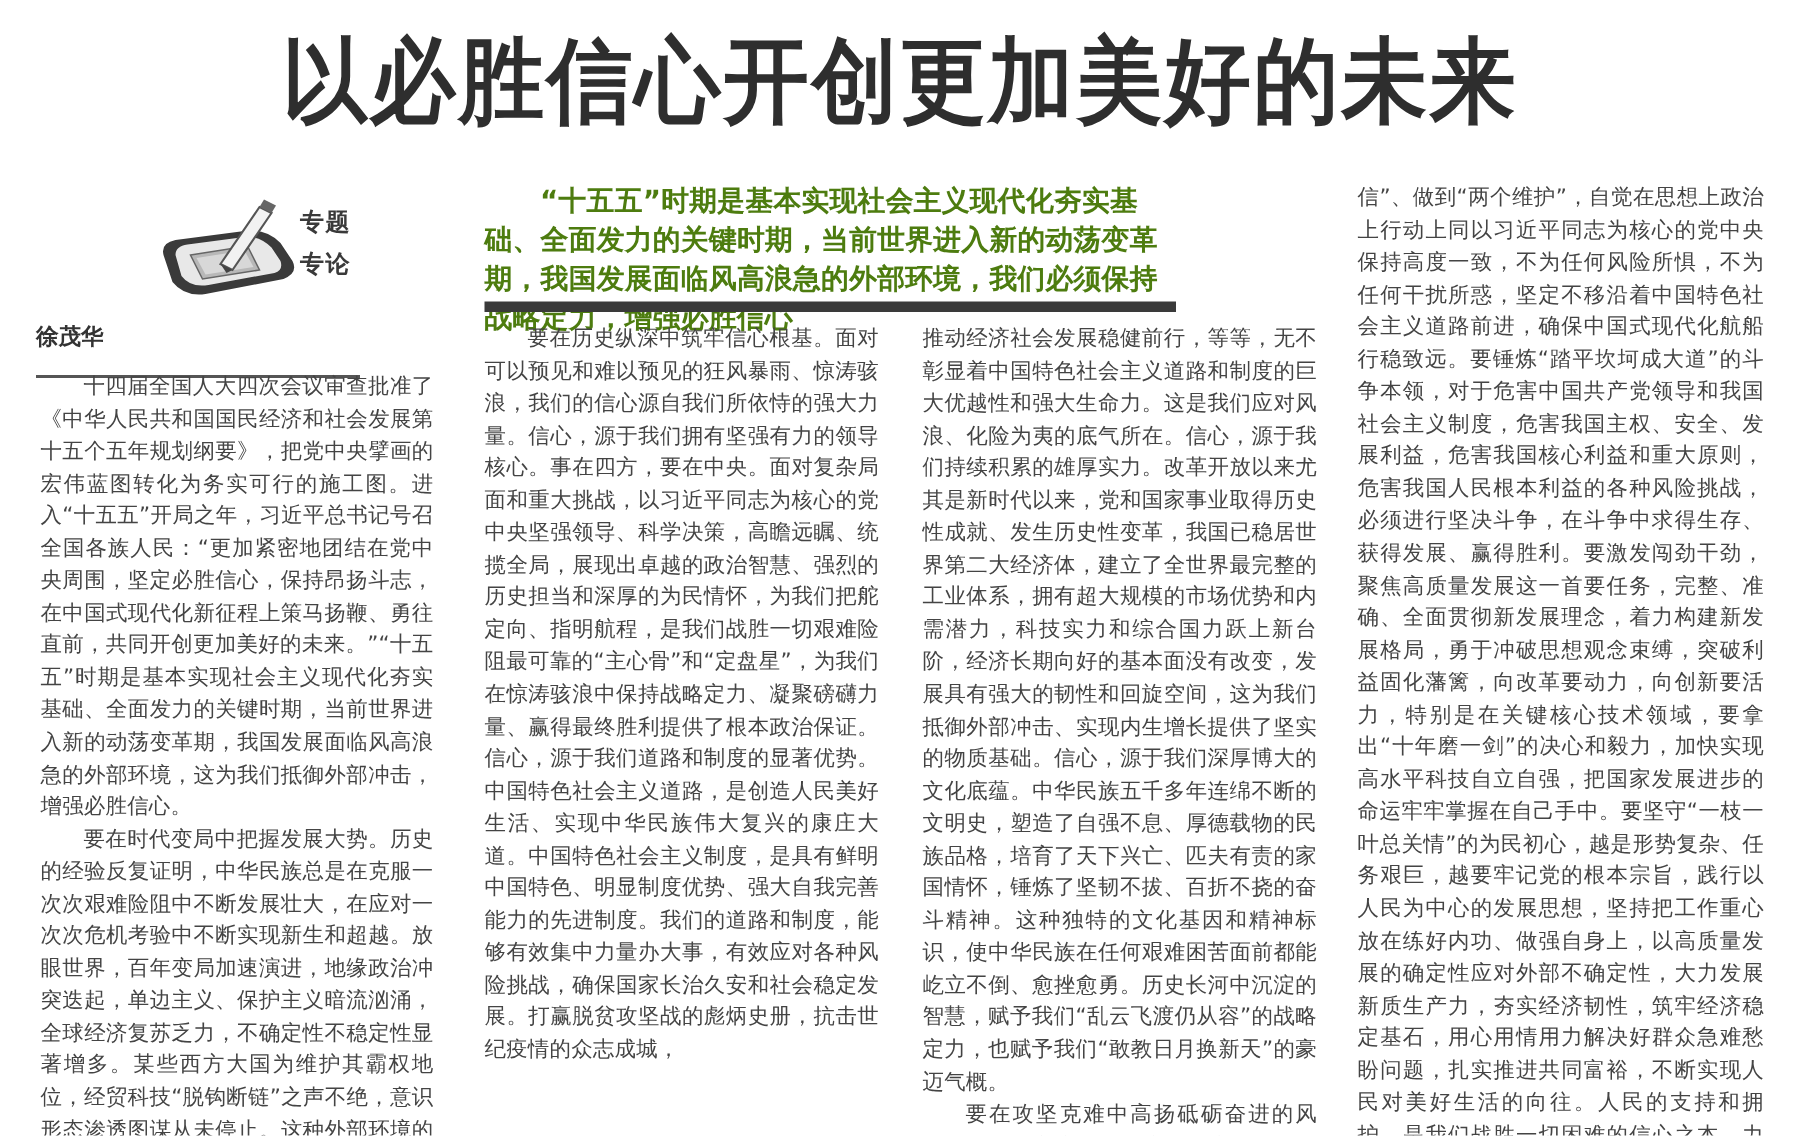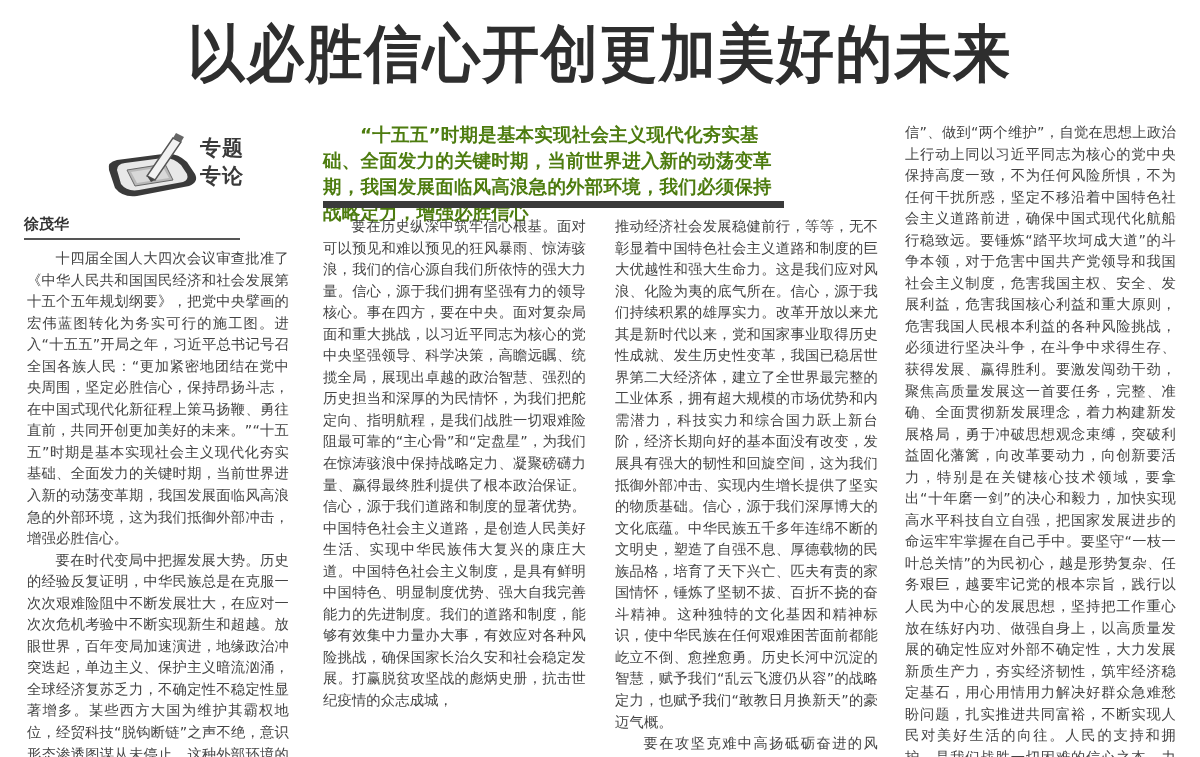--- a/index.html
+++ b/index.html
@@ -9,26 +9,26 @@
   .headline {
     position: absolute; left: 0; top: 14px; width: 1200px; text-align: center;
     font-family: "DejaVu Sans", sans-serif; font-weight: bold;
     font-size: 62px; letter-spacing: 2px; color: #2e2e2e; line-height: 80px;
     transform: scaleX(0.92);
   }
 
   .column-logo { position: absolute; left: 103px; top: 130px; width: 190px; height: 70px; }
   .column-logo svg { position: absolute; left: 0; top: 0; }
   .column-logo .label {
-    position: absolute; left: 97px; top: 4px; font-size: 21px; line-height: 28px;
+    position: absolute; left: 97px; top: 4px; font-size: 16px; line-height: 28px;
     color: #3a3a3a; font-weight: bold; letter-spacing: 1px;
   }
 
   .byline-block { position: absolute; left: 24px; top: 214px; width: 216px; }
-  .byline { font-size: 15px; font-weight: bold; color: #333; line-height: 20px; padding-bottom: 4px; }
+  .byline { font-size: 15px; font-weight: bold; color: #333; line-height: 20px; padding-bottom: 16px; }
   .byline-rule { height: 2px; background: #555; width: 216px; }
 
   .pullquote {
     position: absolute; left: 323px; top: 122px; width: 460px;
     font-size: 18.5px; font-weight: bold; line-height: 26px; color: #4d7c0f;
     text-indent: 2em; letter-spacing: 0.2px;
   }
   .pullquote-bar { position: absolute; left: 323px; top: 201px; width: 461px; height: 7px; background: #3a3a3a; }
 
   .col {

